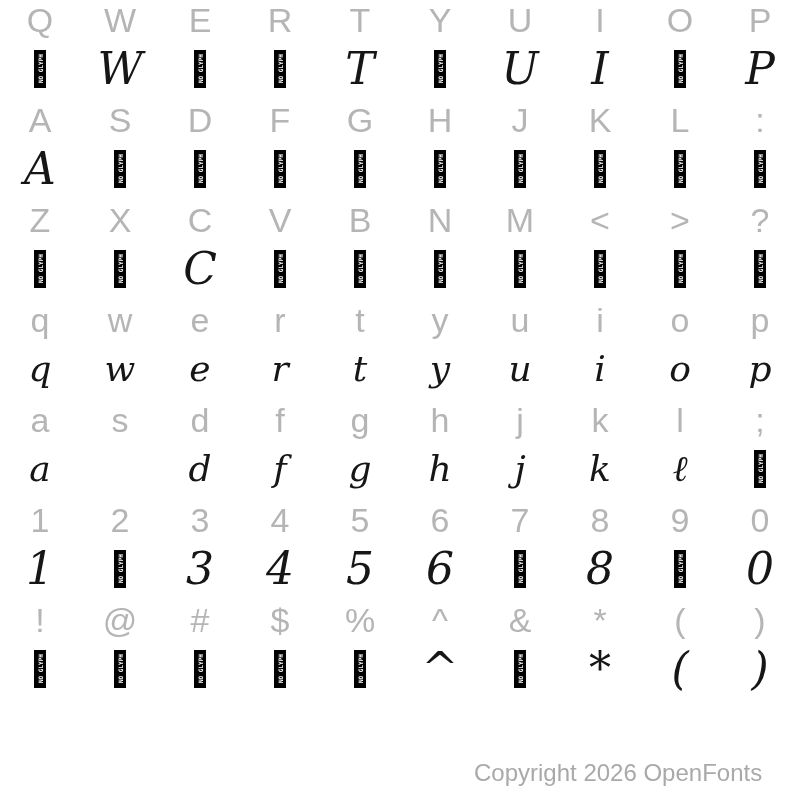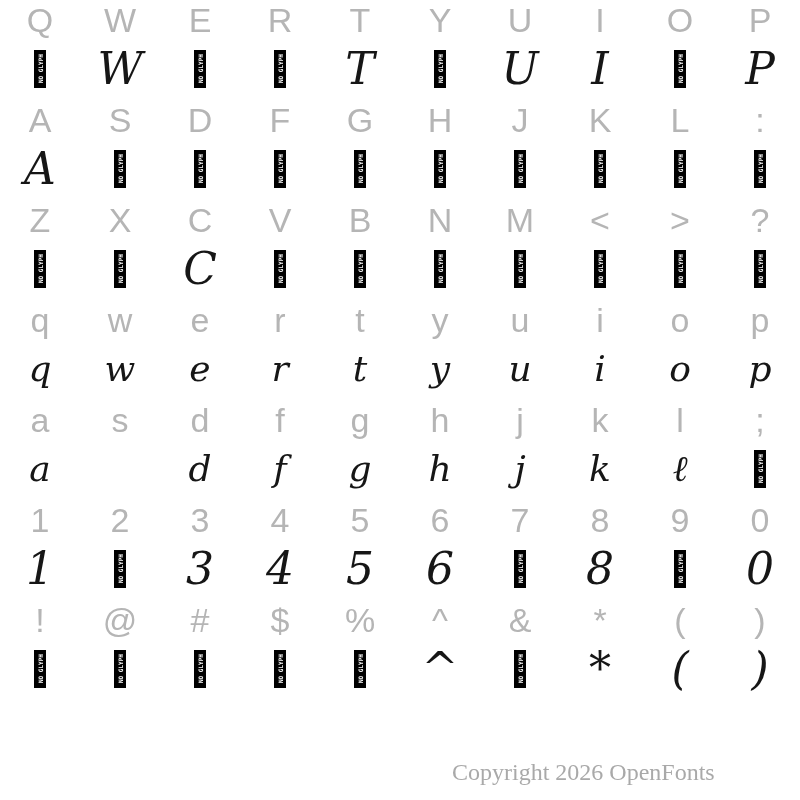--- a/index.html
+++ b/index.html
@@ -68,23 +68,23 @@
     justify-content:center;
     font-family:"DejaVu Sans Mono",monospace;
     font-size:6px;
     font-weight:bold;
     letter-spacing:0;
     white-space:nowrap;
     padding:1px 0;
   }
   #footer{
     position:absolute;
-    left:452px;
+    left:474px;
     top:759px;
-    font-family:Liberation Serif, serif;
+    font-family:Liberation Sans, sans-serif;
     font-size:24px;
     color:var(--footer-color);
     white-space:nowrap;
   }
 </style>
 </head>
 <body>
 
 <div id="grid">
     <div class="row">

